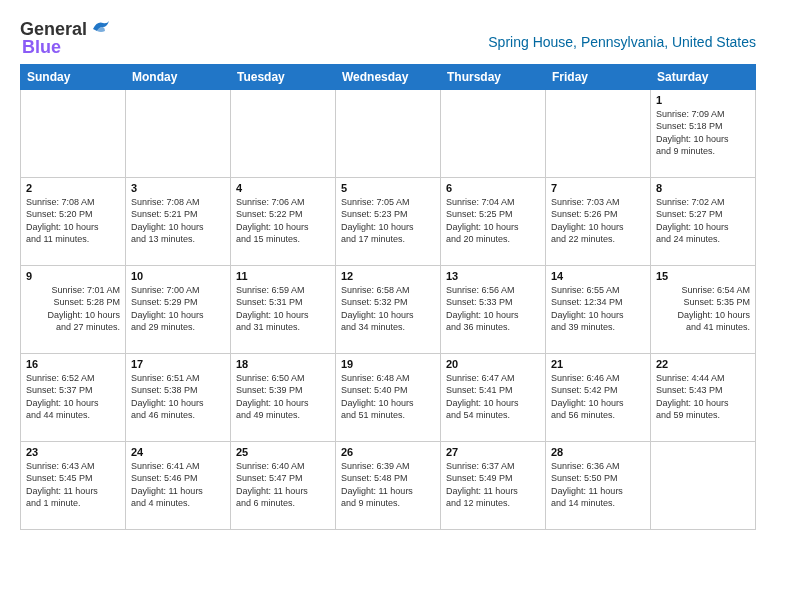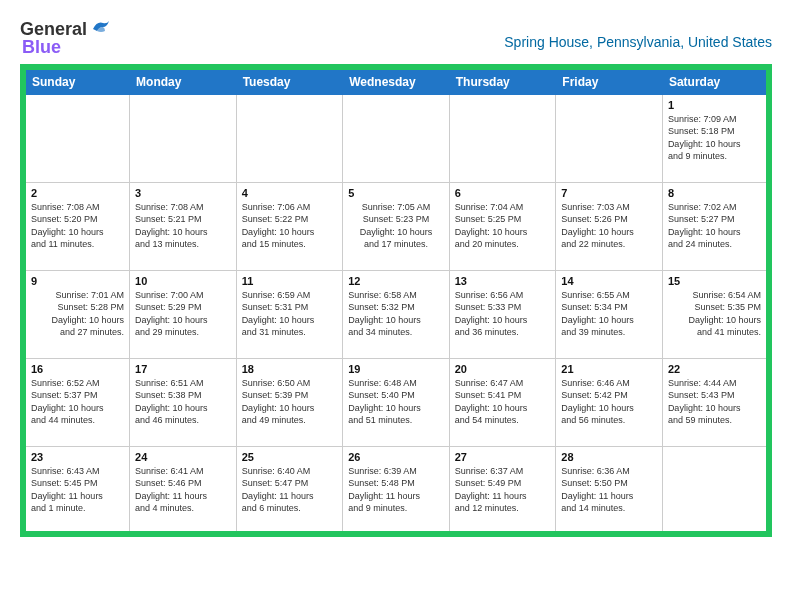--- a/index.html
+++ b/index.html
@@ -4,21 +4,21 @@
   <style>
     * { box-sizing: border-box; margin: 0; padding: 0; }
     body {
       font-family: Arial, Helvetica, sans-serif;
       background: #fff;
       width: 792px;
       min-height: 612px;
     }
     .page {
       width: 792px;
-      padding: 16px 20px 16px 20px;
+      padding: 16px 36px 16px 20px;
       background: #fff;
     }
     .header-area {
       display: flex;
       align-items: flex-start;
       justify-content: space-between;
       margin-bottom: 6px;
     }
     .logo {
       display: flex;
@@ -43,21 +43,21 @@
       line-height: 1.1;
     }
     .subtitle {
       font-size: 14px;
       color: #0369a1;
       margin-top: 18px;
     }
     .calendar {
       width: 100%;
       border-collapse: collapse;
-      border: 6px solid #22c55e;
+      border: 1px solid #22c55e;
     }
     .calendar th {
       background: #2176c7;
       color: #fff;
       font-size: 12px;
       font-weight: bold;
       padding: 5px 6px;
       text-align: left;
       border: 1px solid #2176c7;
     }
@@ -153,21 +153,21 @@
           </td>
           <td>
             <div class="day-num">4</div>
             <div class="day-info" style="white-space: pre-line;">Sunrise: 7:06 AM
 Sunset: 5:22 PM
 Daylight: 10 hours
 and 15 minutes.</div>
           </td>
           <td>
             <div class="day-num">5</div>
-            <div class="day-info" style="white-space: pre-line; text-align: center;">Sunrise: 7:05 AM
+            <div class="day-info" style="white-space: pre-line;">Sunrise: 7:05 AM
 Sunset: 5:23 PM
 Daylight: 10 hours
 and 17 minutes.</div>
           </td>
           <td>
             <div class="day-num">6</div>
             <div class="day-info" style="white-space: pre-line;">Sunrise: 7:04 AM
 Sunset: 5:25 PM
 Daylight: 10 hours
 and 20 minutes.</div>
@@ -219,21 +219,21 @@
           <td>
             <div class="day-num">13</div>
             <div class="day-info" style="white-space: pre-line;">Sunrise: 6:56 AM
 Sunset: 5:33 PM
 Daylight: 10 hours
 and 36 minutes.</div>
           </td>
           <td>
             <div class="day-num">14</div>
             <div class="day-info" style="white-space: pre-line;">Sunrise: 6:55 AM
-Sunset: 5:34 PM
+Sunset: 12:34 PM
 Daylight: 10 hours
 and 39 minutes.</div>
           </td>
           <td>
             <div class="day-num">15</div>
             <div class="day-info" style="white-space: pre-line; text-align: right;">Sunrise: 6:54 AM
 Sunset: 5:35 PM
 Daylight: 10 hours
 and 41 minutes.</div>
           </td>

